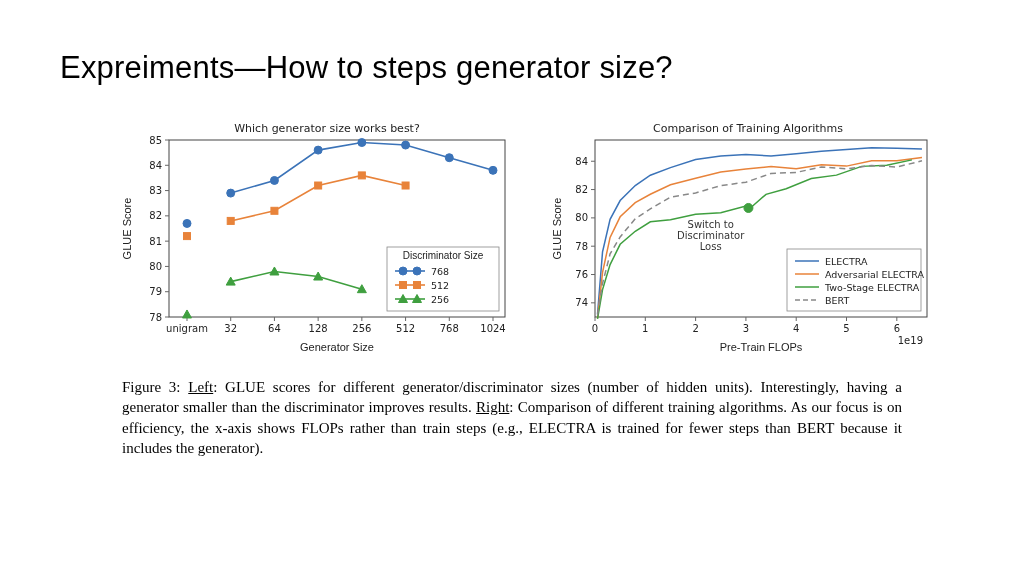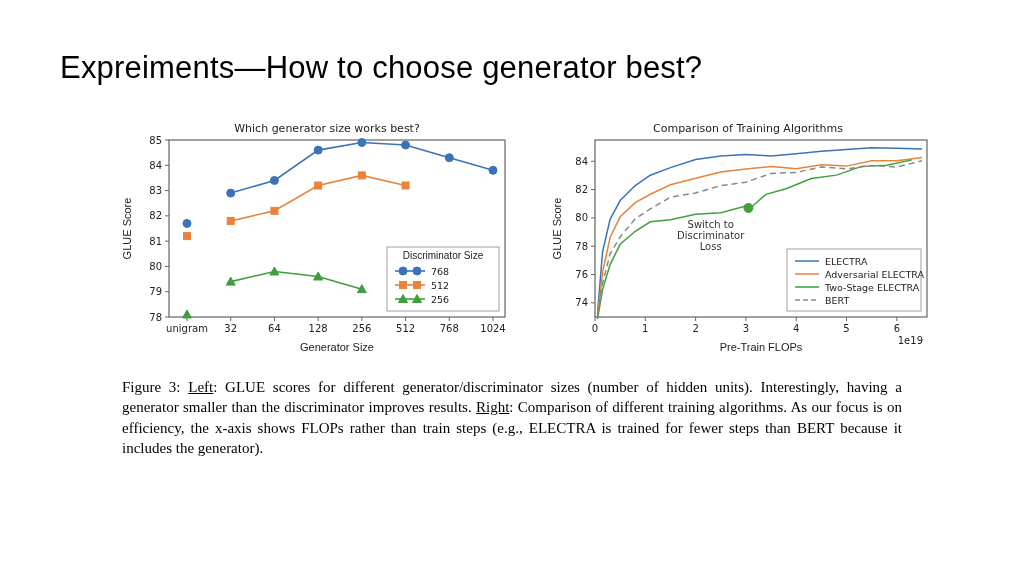--- a/index.html
+++ b/index.html
@@ -55,21 +55,21 @@
   :root{
     --c768:#3b73b8; --c512:#e8833a; --c256:#3f9f3f;
     --elec:#3b73b8; --adv:#e8833a; --two:#3f9f3f; --bert:#888888;
     --box:#444;
   }
 </style>
 </head>
 <body>
 
 <div class="slide">
-  <div class="title">Expreiments—How to choose generator best?</div>
+  <div class="title">Expreiments—How to steps generator size?</div>
 
   <div class="figrow">
 
     <div class="chart-box">
       <svg id="chartL" width="400" height="235">
           <rect x="52" y="20" width="336" height="177" fill="none" stroke="var(--box)" stroke-width="1"></rect>
           <line x1="48" y1="197" x2="52" y2="197" stroke="#666"></line>
           <text x="45" y="200.5" class="tick-label" text-anchor="end">78</text>
           <line x1="48" y1="171.71428571428572" x2="52" y2="171.71428571428572" stroke="#666"></line>
           <text x="45" y="175.21428571428572" class="tick-label" text-anchor="end">79</text>

